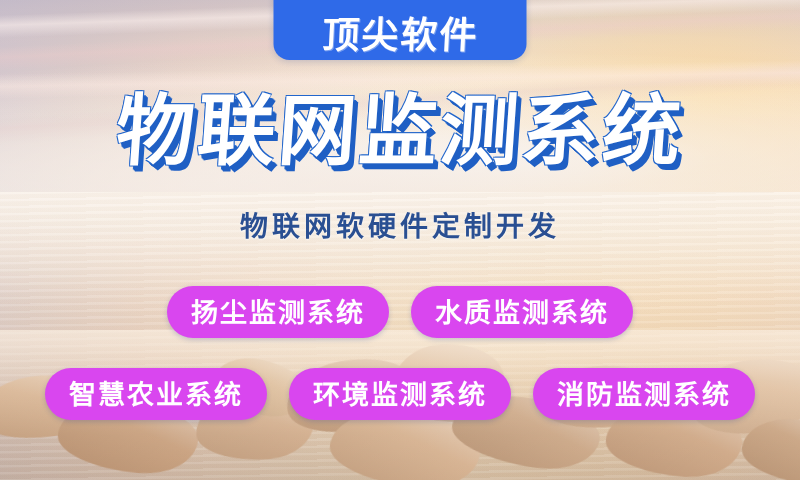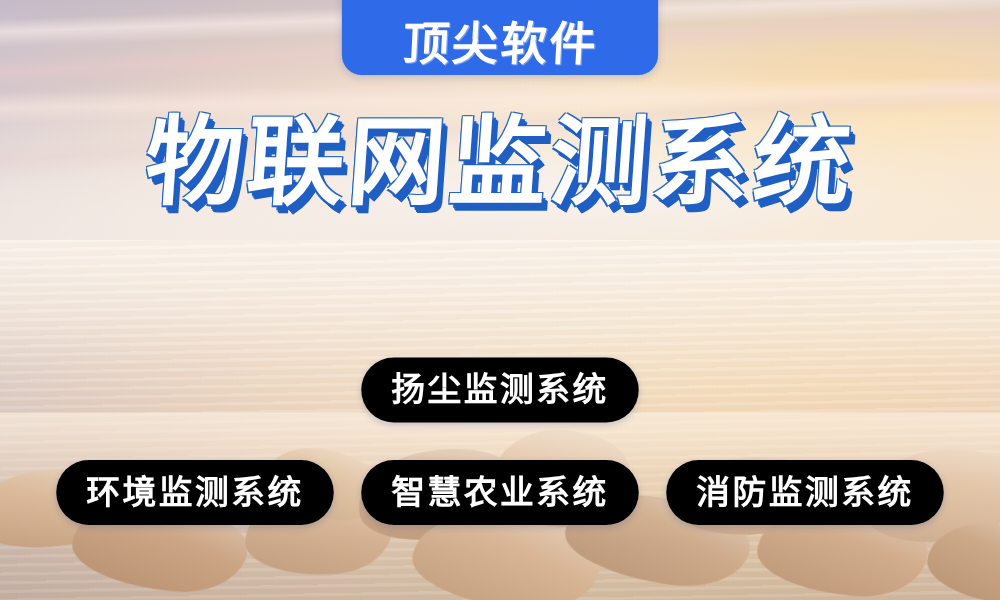--- a/index.html
+++ b/index.html
@@ -170,21 +170,21 @@
   .btn-rows{
     position:absolute; left:0; right:0; top:286px;
     display:flex; flex-direction:column; align-items:center;
     row-gap:30px;
   }
   .btn-row{
     display:flex; justify-content:center; column-gap:22px;
   }
   .pill{
     width:222px; height:52px;
-    background:#000000;
+    background:#d946ef;
     border-radius:26px;
     display:flex; align-items:center; justify-content:center;
     color:#ffffff;
     font-size:27px;
     font-weight:bold;
     letter-spacing:2px;
     line-height:1;
     cursor:pointer;
     box-shadow:0 2px 5px rgba(30,60,140,0.22);
     font-family:"DejaVu Sans","Liberation Sans",sans-serif;
@@ -221,29 +221,31 @@
   <div class="bg-layer bg-wash"></div>
 
   <div class="content">
 
     <div class="badge">
       <span class="badge-text">顶尖软件</span>
     </div>
 
     <h1 class="headline">物联网监测系统</h1>
 
+    <div class="subtitle">物联网软硬件定制开发</div>
 
     <div class="btn-rows">
 
       <div class="btn-row">
         <div class="pill">扬尘监测系统</div>
+        <div class="pill">水质监测系统</div>
       </div>
 
       <div class="btn-row">
+        <div class="pill">智慧农业系统</div>
         <div class="pill">环境监测系统</div>
-        <div class="pill">智慧农业系统</div>
         <div class="pill">消防监测系统</div>
       </div>
 
     </div>
 
   </div>
 </div>
 
 </body></html>

